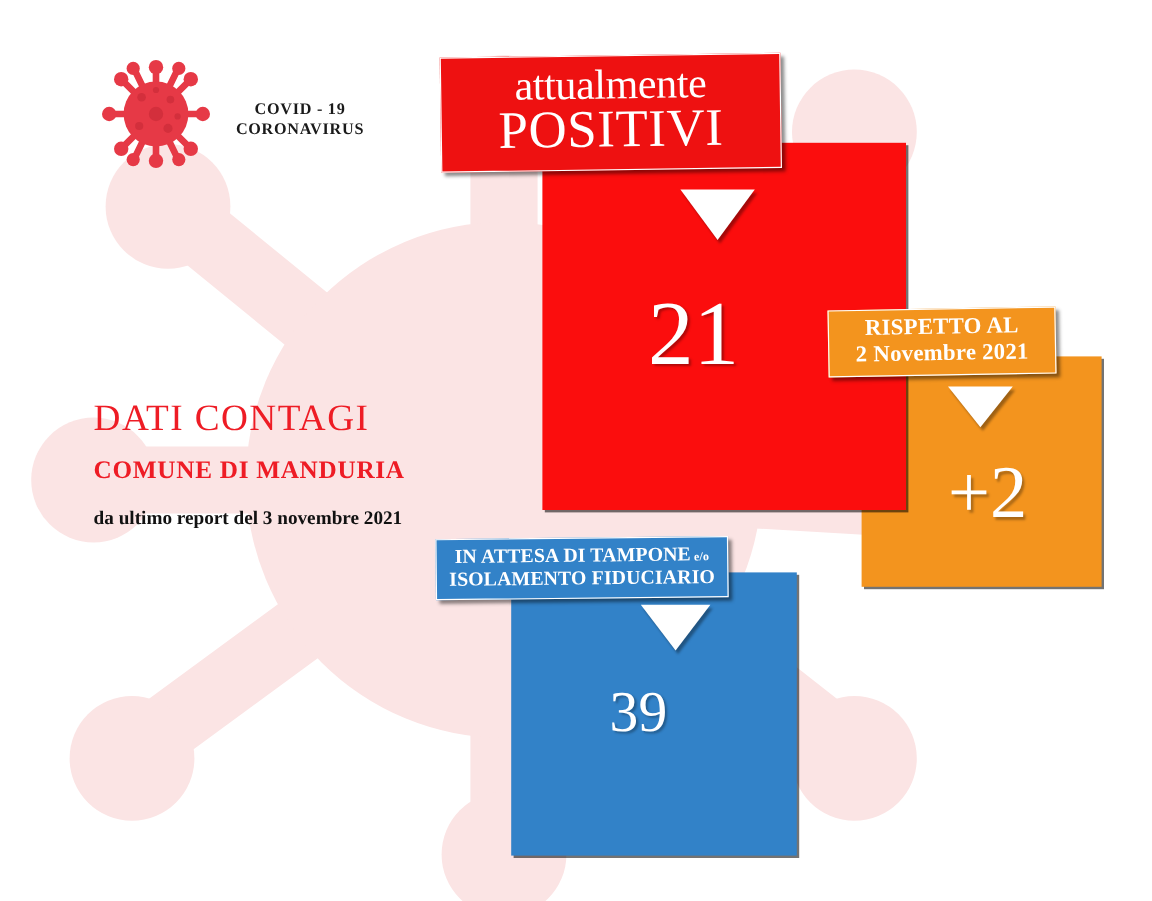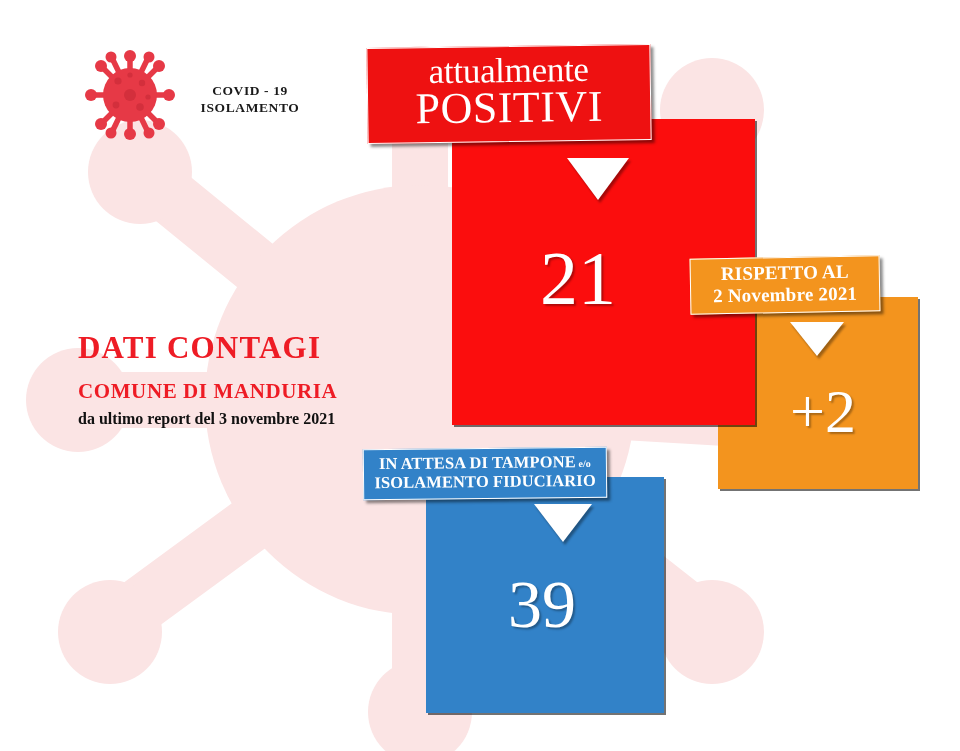--- a/index.html
+++ b/index.html
@@ -62,21 +62,21 @@
 
   
   #title-block {
     position: absolute;
     left: 78px;
     top: 332px;
     z-index: 5;
   }
   #title-main {
     font-family: "Liberation Serif", serif;
-    font-weight: bold;
+    font-weight: normal;
     font-size: 31px;
     letter-spacing: 1.2px;
     color: #ee1c25;
     line-height: 1.05;
     white-space: nowrap;
   }
   #title-sub {
     font-family: "Liberation Serif", serif;
     font-weight: bold;
     font-size: 21px;
@@ -85,21 +85,21 @@
     line-height: 1.2;
     margin-top: 14px;
     white-space: nowrap;
   }
   #title-note {
     font-family: "Liberation Serif", serif;
     font-weight: bold;
     font-size: 16px;
     color: #111111;
     line-height: 1.2;
-    margin-top: 5px;
+    margin-top: 19px;
     white-space: nowrap;
   }
 
   
   .stat-square {
     position: absolute;
     box-shadow: 2px 2px 0 rgba(0,0,0,0.55);
   }
   .stat-value {
     position: absolute;
@@ -169,21 +169,21 @@
     left: 426px;
     top: 477px;
     width: 238px;
     height: 236px;
     background: #3282c8;
     z-index: 2;
   }
   #value-blue {
     left: 508px;
     top: 570px;
-    font-size: 68px;
+    font-size: 48px;
     z-index: 6;
   }
   #notch-blue {
     left: 534px;
     top: 504px;
     border-left: 29px solid transparent;
     border-right: 29px solid transparent;
     border-top: 38px solid #ffffff;
     z-index: 6;
   }
@@ -327,21 +327,21 @@
         <circle cx="38" cy="36" r="3.6"></circle>
         <circle cx="62" cy="38" r="3.2"></circle>
         <circle cx="36" cy="60" r="3.4"></circle>
         <circle cx="60" cy="62" r="3.8"></circle>
         <circle cx="50" cy="30" r="2.6"></circle>
         <circle cx="68" cy="52" r="2.6"></circle>
       </g>
     </svg>
     <div id="logo-text">
       <div>COVID - 19</div>
-      <div>ISOLAMENTO</div>
+      <div>CORONAVIRUS</div>
     </div>
   </div>
 
   <div id="title-block">
     <div id="title-main">DATI CONTAGI</div>
     <div id="title-sub">COMUNE DI MANDURIA</div>
     <div id="title-note">da ultimo report del 3 novembre 2021</div>
   </div>
 
   <div id="square-red" class="stat-square"></div>

